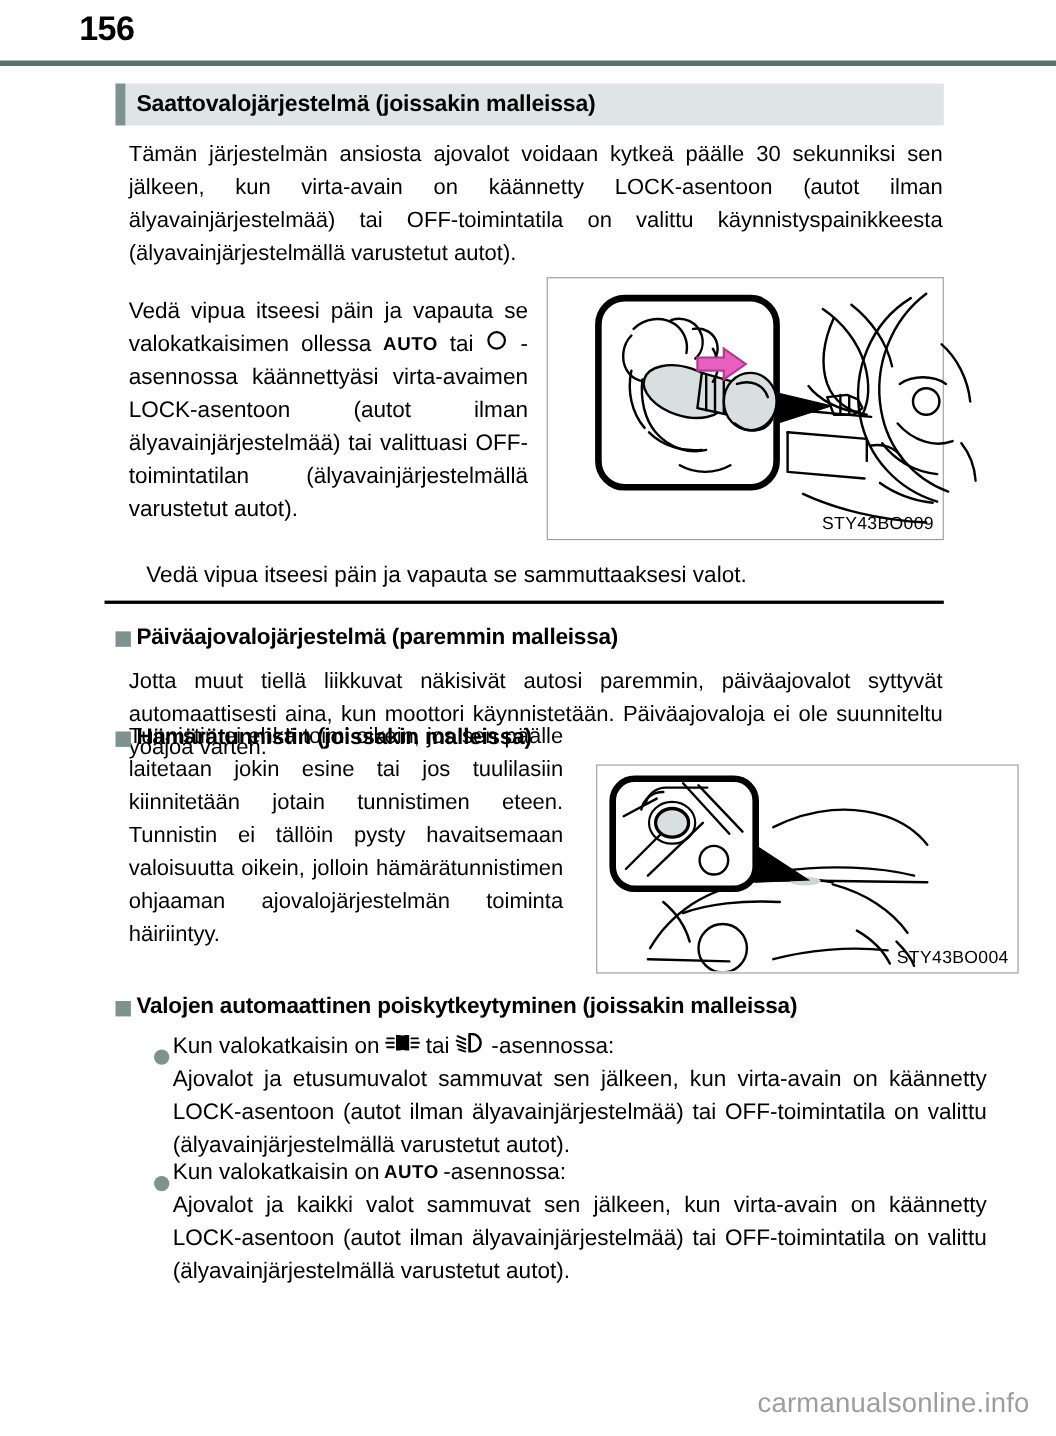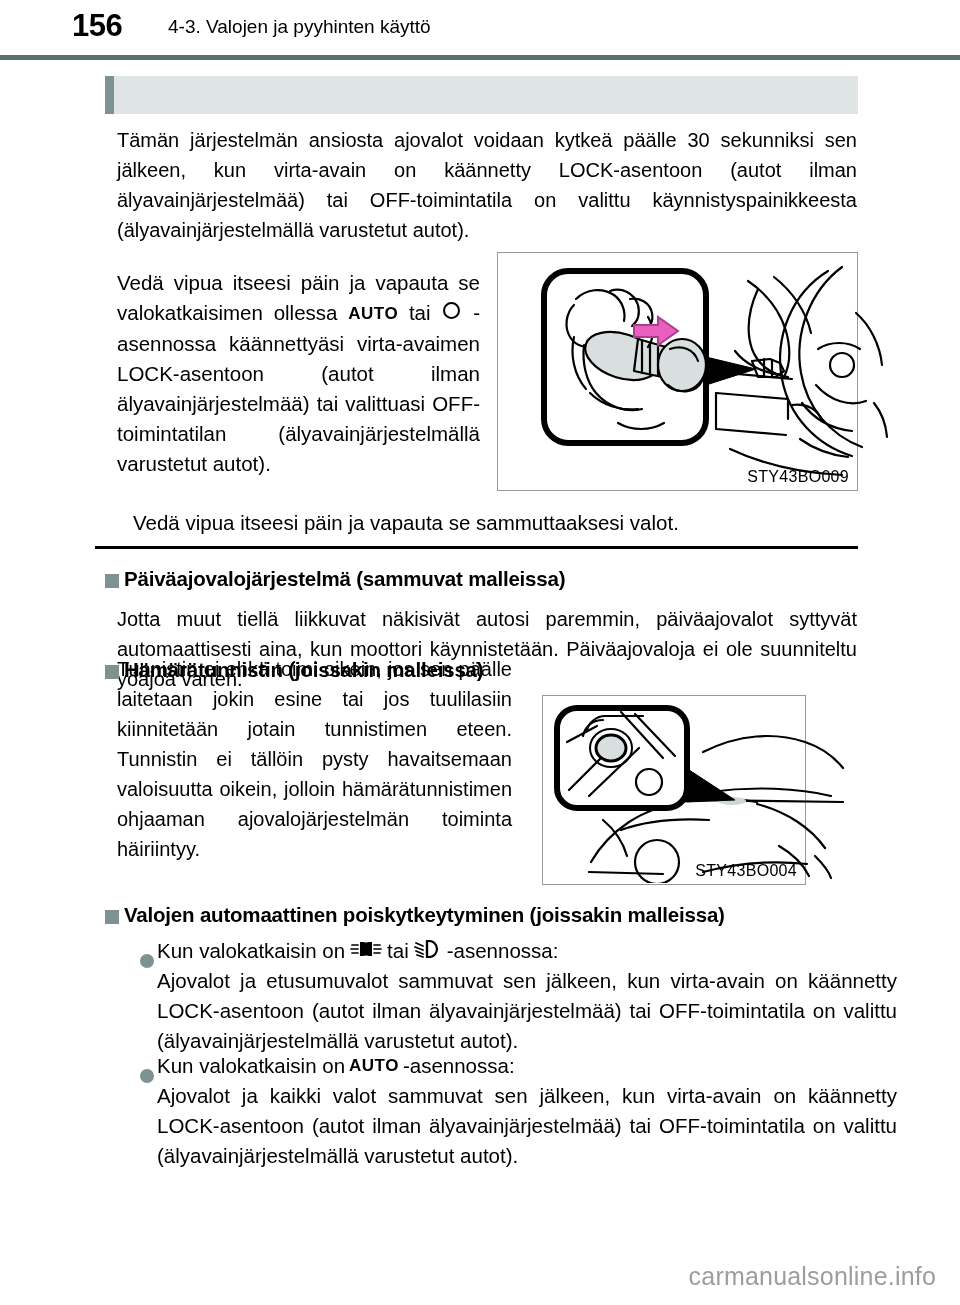--- a/index.html
+++ b/index.html
@@ -111,21 +111,21 @@
     border: 1.4px solid #9a9a9a;
     background: #ffffff;
     box-sizing: border-box;
   }
   #figure-lever {
     left: 497px; top: 252px;
     width: 361px; height: 239px; padding-left: 32px;
   }
   #figure-sensor {
     left: 542px; top: 695px;
-    width: 264px; height: 190px;
+    width: 384px; height: 190px;
   }
   .figure-code {
     position: absolute;
     right: 8px; bottom: 4px;
     font-size: 16px;
     letter-spacing: 0.3px;
   }
   .figure svg { display: block; }
 
   #lever-caption {
@@ -220,26 +220,26 @@
     font-size: 25px;
     color: #9d9d9d;
     letter-spacing: 0.2px;
   }
 </style>
 </head>
 <body>
 
 <div class="page-header">
   <div class="page-number">156</div>
-  <div class="header-title">4-3. Valojen ja pyyhinten käyttö</div>
 </div>
 <div class="header-rule"></div>
 
 <div class="section-band">
   <div class="section-band-accent"></div>
+  <div class="section-band-title">Saattovalojärjestelmä (joissakin malleissa)</div>
 </div>
 
 <div id="intro-paragraph" class="body-text">Tämän järjestelmän ansiosta ajovalot voidaan kytkeä päälle 30 sekunniksi sen jälkeen, kun virta-avain on käännetty LOCK-asentoon (autot ilman älyavainjärjestelmää) tai OFF-toimintatila on valittu käynnistyspainikkeesta (älyavainjärjestelmällä varustetut autot).</div>
 
 <div id="lever-text">
   <span>Vedä vipua itseesi päin ja vapauta se valokatkaisimen ollessa </span><span class="inline-auto">AUTO</span><span> tai </span><span class="inline-ring"></span><span> -asennossa käännettyäsi virta-avaimen LOCK-asentoon (autot ilman älyavainjärjestelmää) tai valittuasi OFF-toimintatilan (älyavainjärjestelmällä varustetut autot).</span>
 </div>
 
 <div class="figure" id="figure-lever">
   <svg width="358" height="236" viewBox="0 0 358 236">
@@ -299,21 +299,21 @@
   </svg>
   <div class="figure-code">STY43BO009</div>
 </div>
 
 <div id="lever-caption">Vedä vipua itseesi päin ja vapauta se sammuttaaksesi valot.</div>
 
 <div class="divider" id="divider-1"></div>
 
 <div class="sub-heading" id="heading-drl">
   <span class="sq-bullet"></span>
-  <span>Päiväajovalojärjestelmä (sammuvat malleissa)</span>
+  <span>Päiväajovalojärjestelmä (paremmin malleissa)</span>
 </div>
 <div id="drl-text" class="body-text">Jotta muut tiellä liikkuvat näkisivät autosi paremmin, päiväajovalot syttyvät automaattisesti aina, kun moottori käynnistetään. Päiväajovaloja ei ole suunniteltu yöajoa varten.</div>
 
 <div class="sub-heading" id="heading-dusk">
   <span class="sq-bullet"></span>
   <span>Hämärätunnistin (joissakin malleissa)</span>
 </div>
 <div id="dusk-text" class="body-text">Tunnistin ei ehkä toimi oikein, jos sen päälle laitetaan jokin esine tai jos tuulilasiin kiinnitetään jotain tunnistimen eteen. Tunnistin ei tällöin pysty havaitsemaan valoisuutta oikein, jolloin hämärätunnistimen ohjaaman ajovalojärjestelmän toiminta häiriintyy.</div>
 
 <div class="figure" id="figure-sensor">

